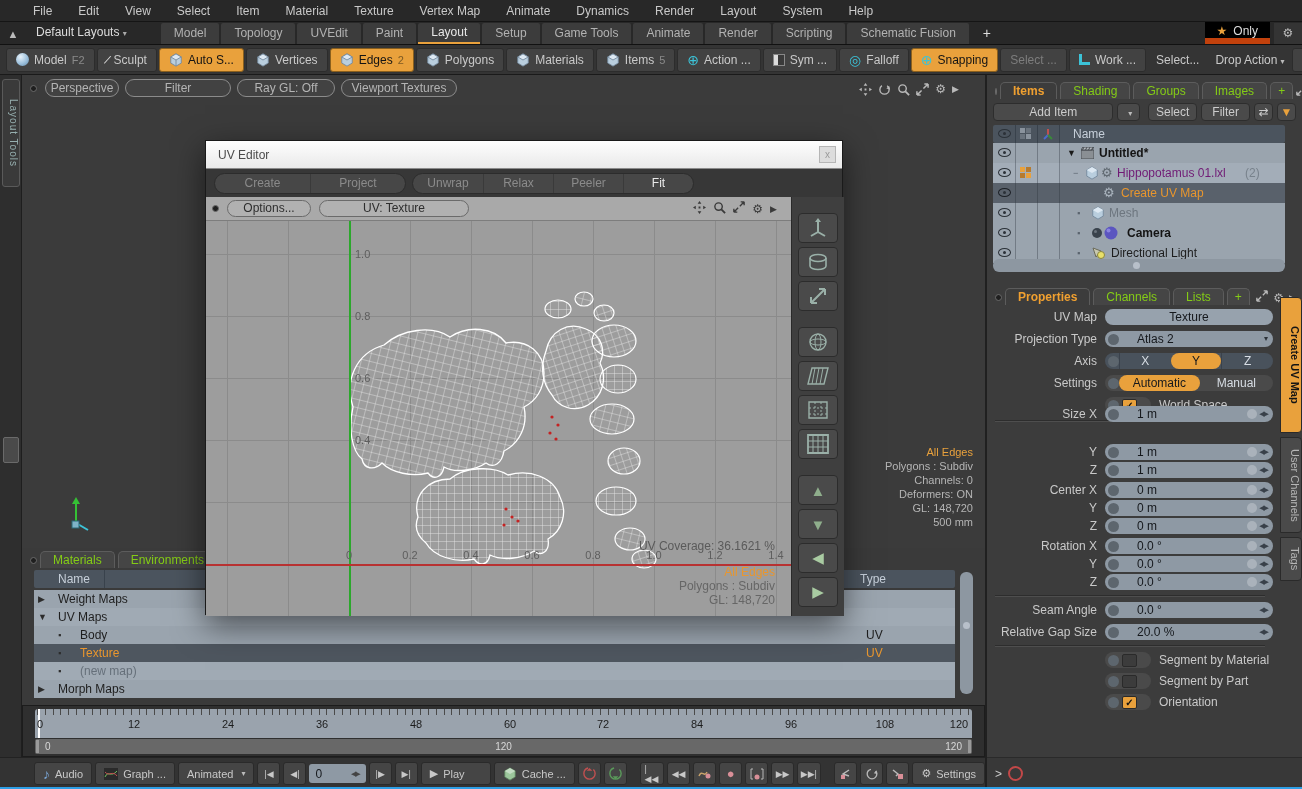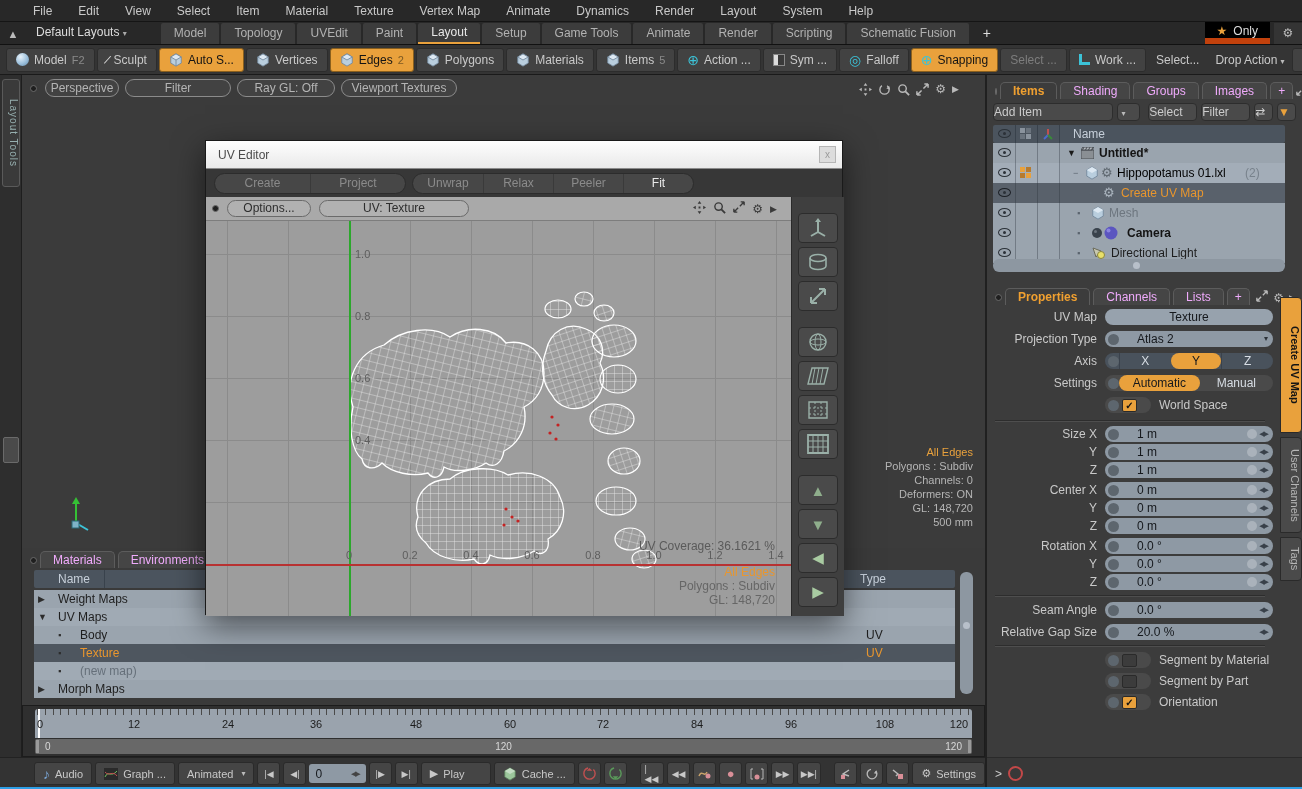--- a/index.html
+++ b/index.html
@@ -44,21 +44,21 @@
   .vhead{position:absolute;left:0;top:4px;width:100%;height:20px}
   .wheel{width:7px;height:7px;border-radius:50%;background:#1f1f1f;border:1px solid #6a6a6a;display:inline-block}
   .vbtn{position:absolute;height:18px;border:1px solid #8b8b8b;border-radius:9px;color:#b4b4b4;font-size:12px;text-align:center;line-height:16px;background:rgba(120,120,120,.12)}
   .vicons{position:absolute;top:7px;right:26px;display:flex;gap:6px;align-items:center}
   .vicons .ic{color:#b9b9b9;font-size:12px}
   .vinfo{position:absolute;right:12px;top:370px;text-align:right;font-size:11px;line-height:14px;color:#b5b5b5}
   .vinfo .o{color:#e9a13c}
   
   .vmap{position:absolute;left:22px;top:548px;width:963px;height:157px;background:#3a3a3a}
   .ptabrow{height:20px;display:flex;align-items:flex-end;gap:3px;padding-left:8px}
-  .ptab{background:#454545;color:#f0abfc;height:17px;line-height:16px;padding:0 12px;border-radius:5px 5px 0 0;border:1px solid #5c5c5c;border-bottom:none;font-size:12px}
+  .ptab{background:#454545;color:#84cc16;height:17px;line-height:16px;padding:0 12px;border-radius:5px 5px 0 0;border:1px solid #5c5c5c;border-bottom:none;font-size:12px}
   .ptab.active{color:#f0a030;background:#3c3c3c;font-weight:bold}
   .vmhead{position:absolute;left:12px;top:22px;right:30px;height:18px;background:#4b545e;color:#c6cfd9;line-height:18px;font-size:12px;border-radius:2px}
   .vmrow{position:absolute;left:12px;right:30px;height:18px;line-height:18px;font-size:12px;color:#1e1e1e;background:#9aa4ae}
   .vmrow.alt{background:#a0aab4}
   .vmrow.sel{background:#4e565f;color:#e8962e}
   .vmrow .ar{position:absolute;left:4px;color:#2c2c2c;font-size:9px}
   .vmrow .nm{position:absolute;left:24px}
   .vmrow .nm2{position:absolute;left:46px}
   .vmrow .ty{position:absolute;left:832px}
   .vmrow.sel .ty{color:#e8962e}
@@ -80,21 +80,21 @@
   .ts{height:23px;min-width:23px;background:#454545;border:1px solid #2a2a2a;border-radius:3px;color:#c8c8c8;display:flex;align-items:center;justify-content:center;font-size:9px;padding:0 3px}
   .framefld{width:58px;height:19px;background:#8e99a4;border-radius:3px;color:#15181c;display:flex;align-items:center;padding:0 6px;font-size:12px}
   .framefld .stp{margin-left:auto;font-size:7px;color:#444}
   .note{color:#7aa7d8;font-size:14px}
   .rec{color:#d98f98;font-size:13px}
   
   .rightpanel{position:absolute;left:985px;top:75px;width:317px;height:714px;background:#3c3c3c;border-left:2px solid #202020}
   .rtabrow{display:flex;align-items:flex-end;gap:3px;padding:3px 0 0 8px;height:24px}
   .rticons{margin-left:auto;display:flex;gap:5px;align-items:center;padding-right:6px;color:#b9b9b9;font-size:12px}
   .addrow{position:absolute;left:0;top:26px;width:100%;height:22px;display:flex;gap:4px;padding:2px 6px}
-  .abtn{background:#4a4a4a;border:1px solid #2d2d2d;border-radius:4px;color:#ccc;height:18px;line-height:17px;text-align:left;font-size:12px}
+  .abtn{background:#4a4a4a;border:1px solid #2d2d2d;border-radius:4px;color:#ccc;height:18px;line-height:17px;text-align:center;font-size:12px}
   .treehead{position:absolute;left:6px;top:50px;width:292px;height:18px;background:#4b545e;border-radius:2px;color:#c6cfd9;font-size:12px;line-height:18px}
   .colsep{position:absolute;top:0;width:1px;height:100%;background:#39424c}
   .trow{position:absolute;left:6px;width:292px;height:20px;background:#9aa4ae;line-height:20px;font-size:12px;color:#1d1d1d;white-space:nowrap}
   .trow.hl{background:#a3adb8}
   .trow.sel{background:#59616b}
   .trow .csep{position:absolute;top:0;width:1px;height:100%;background:rgba(40,48,56,.35)}
   .eye{display:inline-block;width:13px;height:9px;border:1.5px solid #2b3138;border-radius:50%;position:relative}
   .eye::after{content:"";position:absolute;left:3.5px;top:1.5px;width:3px;height:3px;border-radius:50%;background:#2b3138}
   .caret{font-size:9px;color:#1a1a1a}
   .dotlead{color:#5a646e;font-size:9px}
@@ -395,21 +395,21 @@
       </div>
   </div>
 
   <div class="timeline">
     <div class="ruler">
       <div class="ticks"></div>
       <div class="playhead"></div>
       <span class="lbl" style="left:-12px">0</span>
       <span class="lbl" style="left:82px">12</span>
       <span class="lbl" style="left:176px">24</span>
-      <span class="lbl" style="left:264px">36</span>
+      <span class="lbl" style="left:270px">36</span>
       <span class="lbl" style="left:364px">48</span>
       <span class="lbl" style="left:458px">60</span>
       <span class="lbl" style="left:551px">72</span>
       <span class="lbl" style="left:645px">84</span>
       <span class="lbl" style="left:739px">96</span>
       <span class="lbl" style="left:833px">108</span>
       <span class="lbl" style="left:907px">120</span>
     </div>
     <div class="range">
       <span class="h" style="left:1px"></span>
@@ -583,21 +583,21 @@
           <rect x="6" y="0" width="5" height="5" fill="#b77b2e"></rect>
           <rect x="0" y="6" width="5" height="5" fill="#b77b2e"></rect>
           <rect x="6" y="6" width="5" height="5" fill="#e9a13c"></rect>
         </svg>
       <span class="dotlead" style="position:absolute;left:80px">−</span>
       <svg style="position:absolute;left:92px;top:3px" width="14" height="14" viewBox="0 0 16 16">
           <path d="M8 1l6 3.5v7L8 15l-6-3.5v-7z" fill="#b9cede" stroke="#74889c"></path>
           <path d="M8 1l6 3.5L8 8 2 4.5z" fill="#dde8f2"></path>
         </svg>
       <span class="gearg" style="position:absolute;left:108px">⚙</span>
-      <span style="position:absolute;left:124px;color:#000000">Hippopotamus 01.lxl</span>
+      <span style="position:absolute;left:124px;color:#701a75">Hippopotamus 01.lxl</span>
       <span style="position:absolute;left:252px;color:#78828c">(2)</span>
     </div>
     <div class="trow sel" style="top:108px">
       <span class="eye" style="position:absolute;left:5px;top:5px;border-color:#1c2026"></span>
       <span class="csep" style="left:22px"></span>
         <span class="csep" style="left:44px"></span>
         <span class="csep" style="left:66px"></span>
       <span class="dotlead" style="position:absolute;left:96px">▪</span>
       <span class="gearg" style="position:absolute;left:110px;color:#aab4be">⚙</span>
       <span style="position:absolute;left:128px;color:#e8962e">Create UV Map</span>
@@ -693,21 +693,21 @@
       </div>
     </div>
     <div class="prow" style="top:321px;left:0;width:100%">
       <div class="cpill">
           <span class="pcirc" style="margin-left:0"></span>
           <span class="cbox on">✓</span>
         </div>
       <span class="clabel">World Space</span>
     </div>
     <div class="pdiv" style="top:345px"></div>
-    <div class="prow" style="top:350px;left:0;width:100%">
+    <div class="prow" style="top:330px;left:0;width:100%">
         <span class="plabel">Size X</span>
         <div class="pfield">
           <span class="pcirc"></span>
           <span class="pval">1 m</span>
           <span class="prt">
             <span class="prc"></span>
             <span class="stp">◀▶</span>
           </span>
         </div>
       </div>

